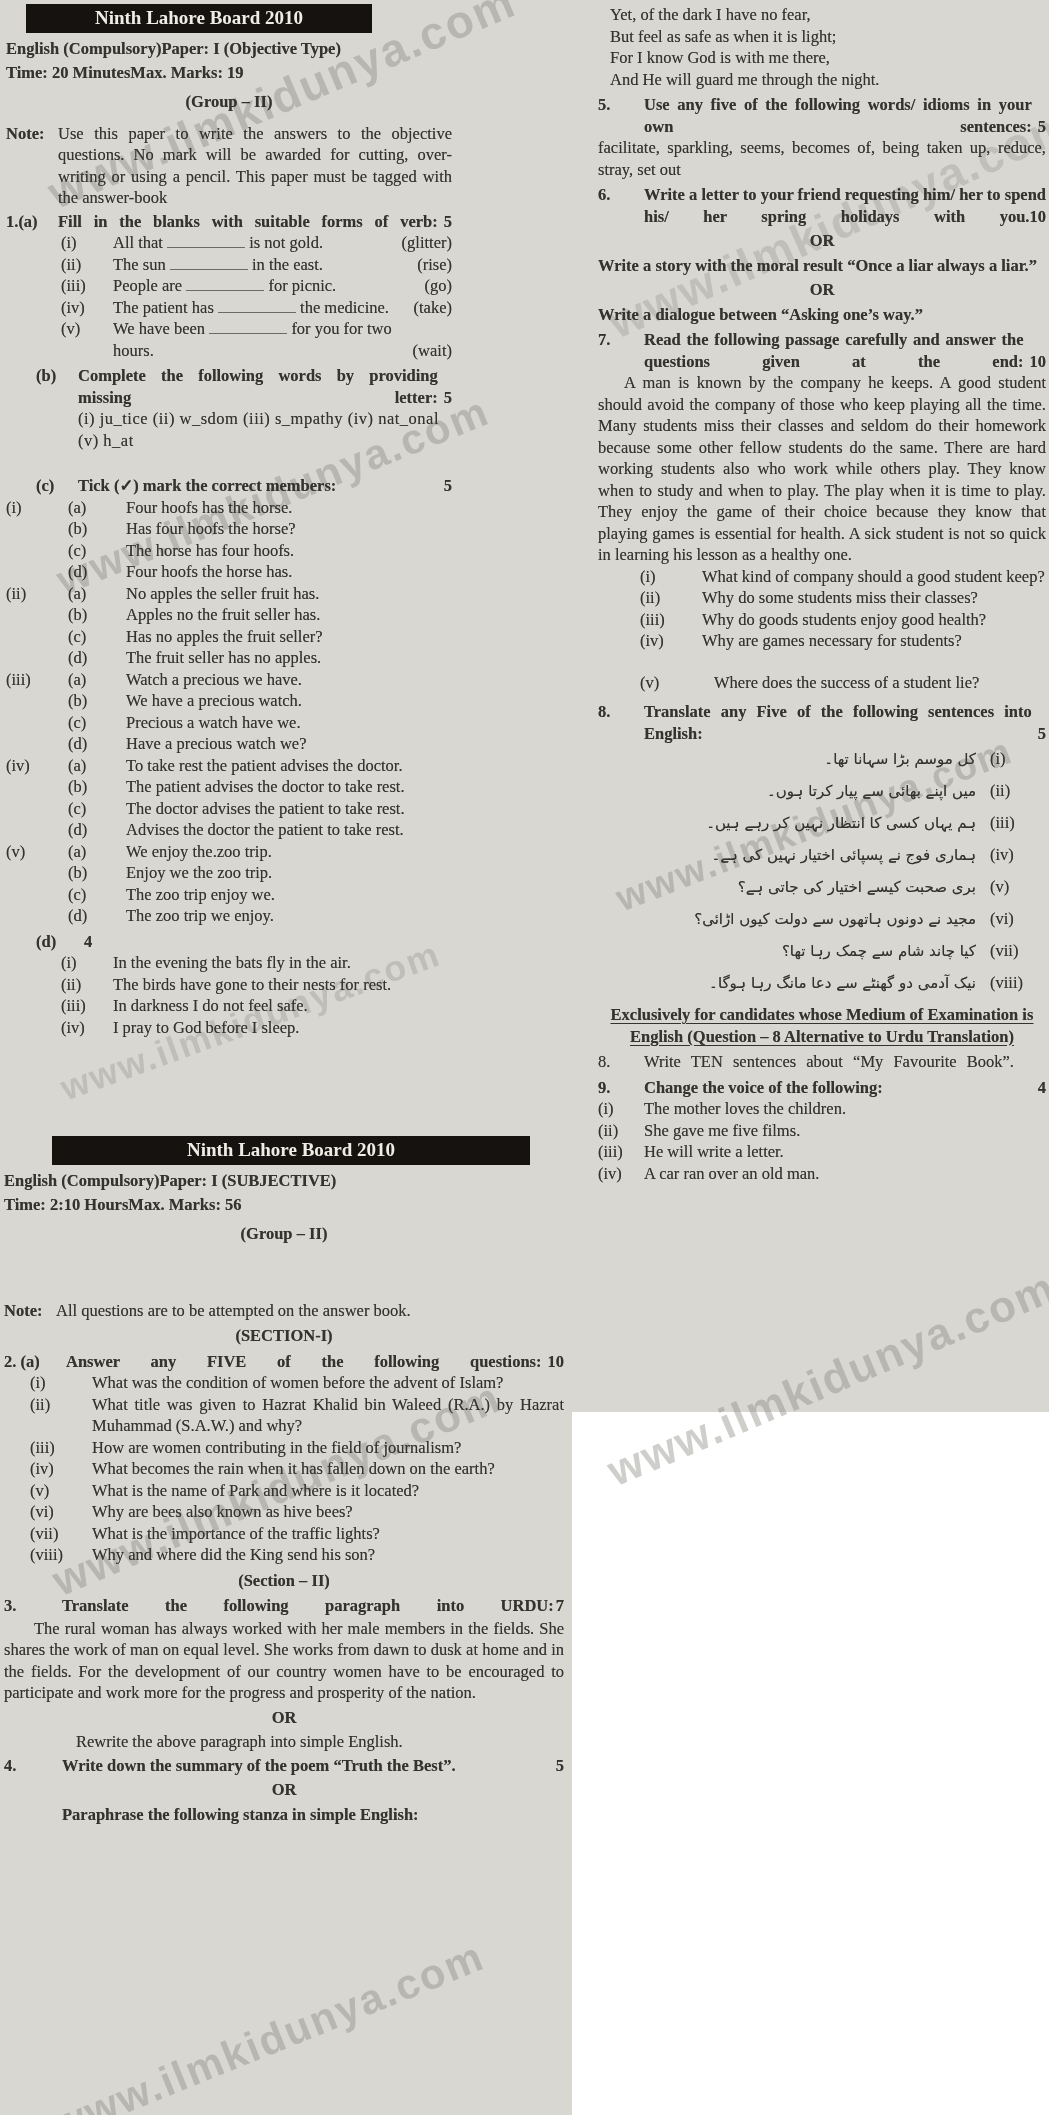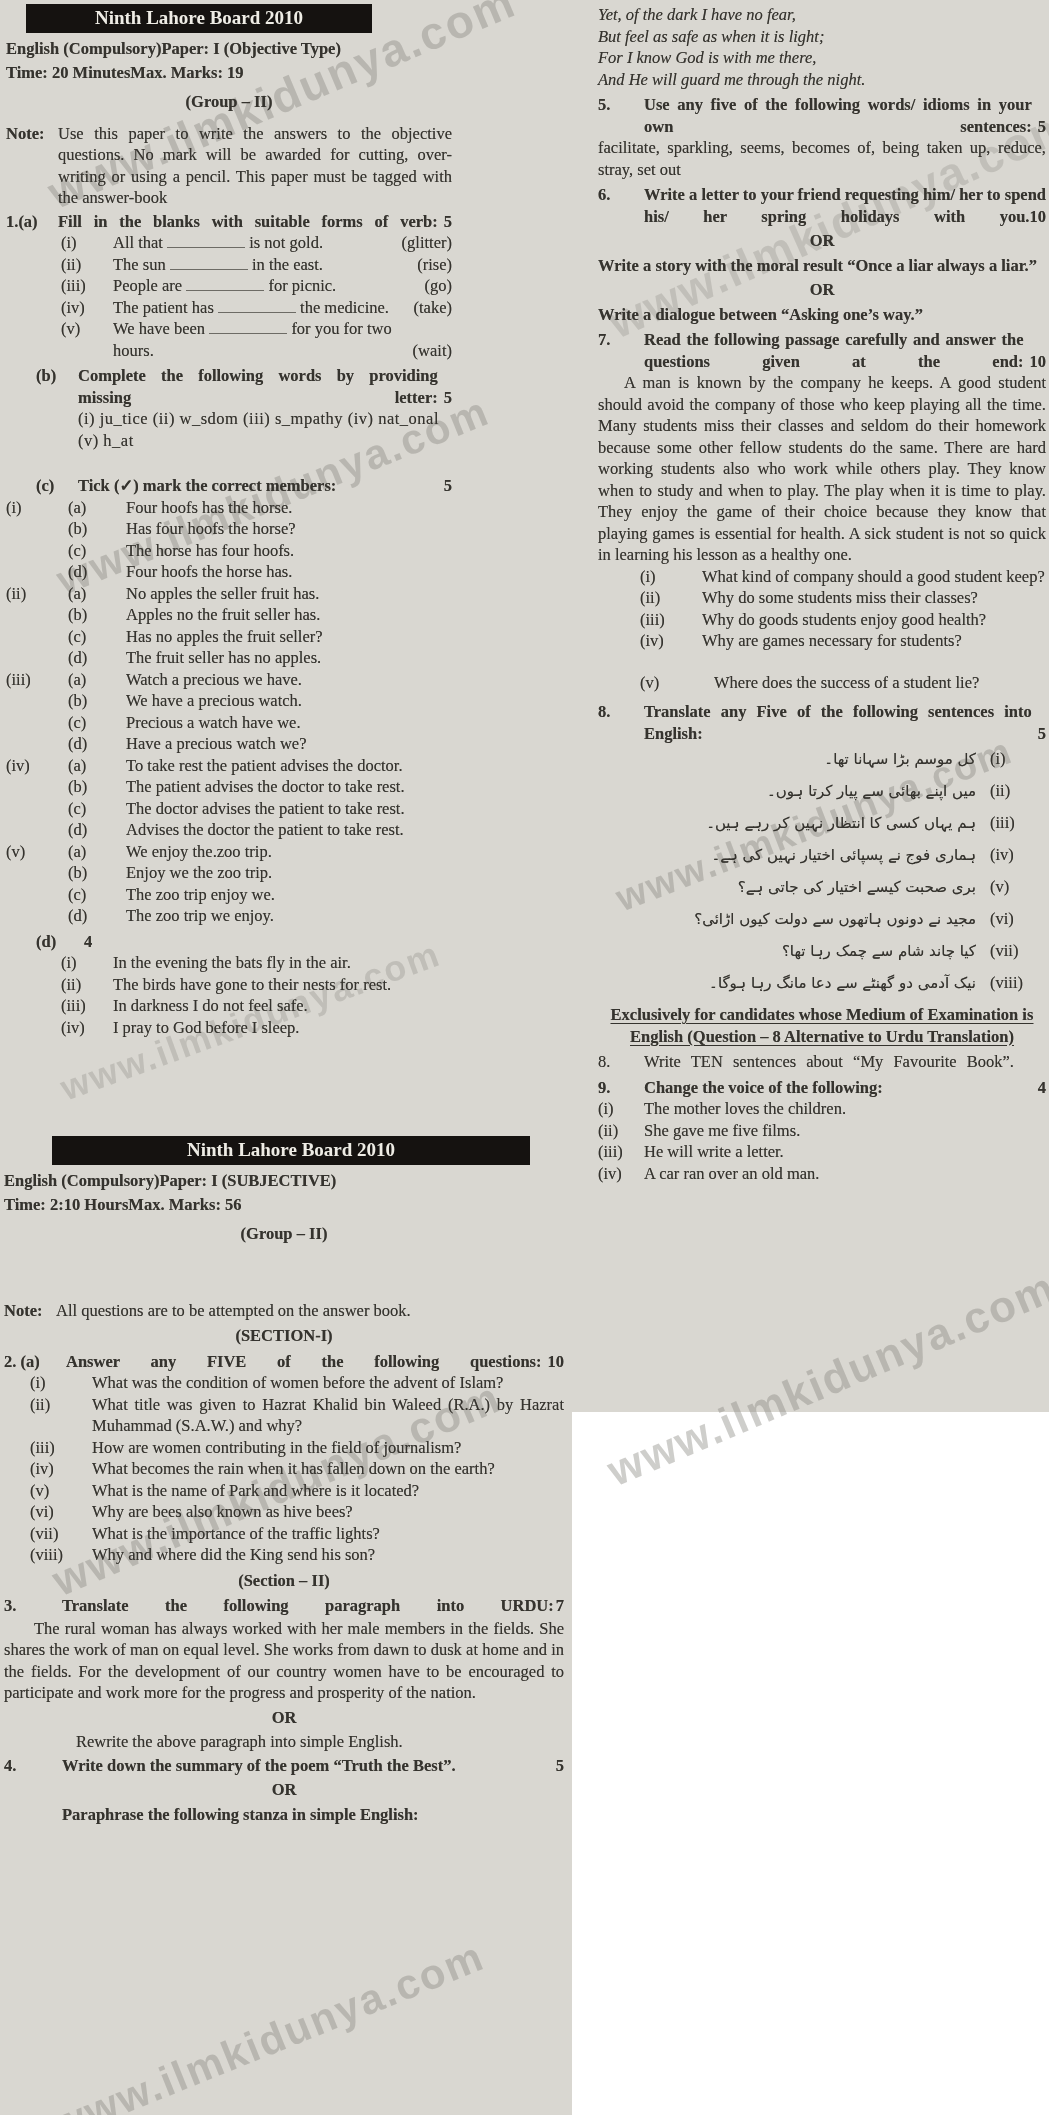--- a/index.html
+++ b/index.html
@@ -56,21 +56,21 @@
   .tf-row .itext{flex:1;}
   .sec-head{text-align:center; font-weight:bold; margin:4px 0;}
   .qa-row{display:flex; margin-left:26px;}
   .qa-row .inum{width:62px; flex:none;}
   .qa-row .itext{flex:1; text-align:justify;}
   .para{text-align:justify; text-indent:30px; margin-top:1px;}
   .or-sep{text-align:center; font-weight:bold; margin:3px 0;}
   .rewrite{margin-left:72px;}
   .paraphrase{padding-left:58px; font-weight:bold; text-align:justify;}
   
-  .poem-line{font-style:italic;}
+  .poem-line{margin-left:12px;}
   .rhead .num{width:46px;}
   .words{text-align:justify;}
   .passage{text-align:justify; text-indent:26px;}
   .pq-row{display:flex; margin-left:42px;}
   .pq-row .inum{width:62px; flex:none;}
   .pq-row .itext{flex:1;}
   .pq-gap{margin-top:20px;}
   .urdu-row{display:flex; justify-content:flex-end; align-items:center; margin:4px 0 10px;
             font-size:18px; line-height:22px;}
   .urdu-text{direction:rtl; font-family:"DejaVu Sans","Liberation Sans",sans-serif; font-size:15px;}

